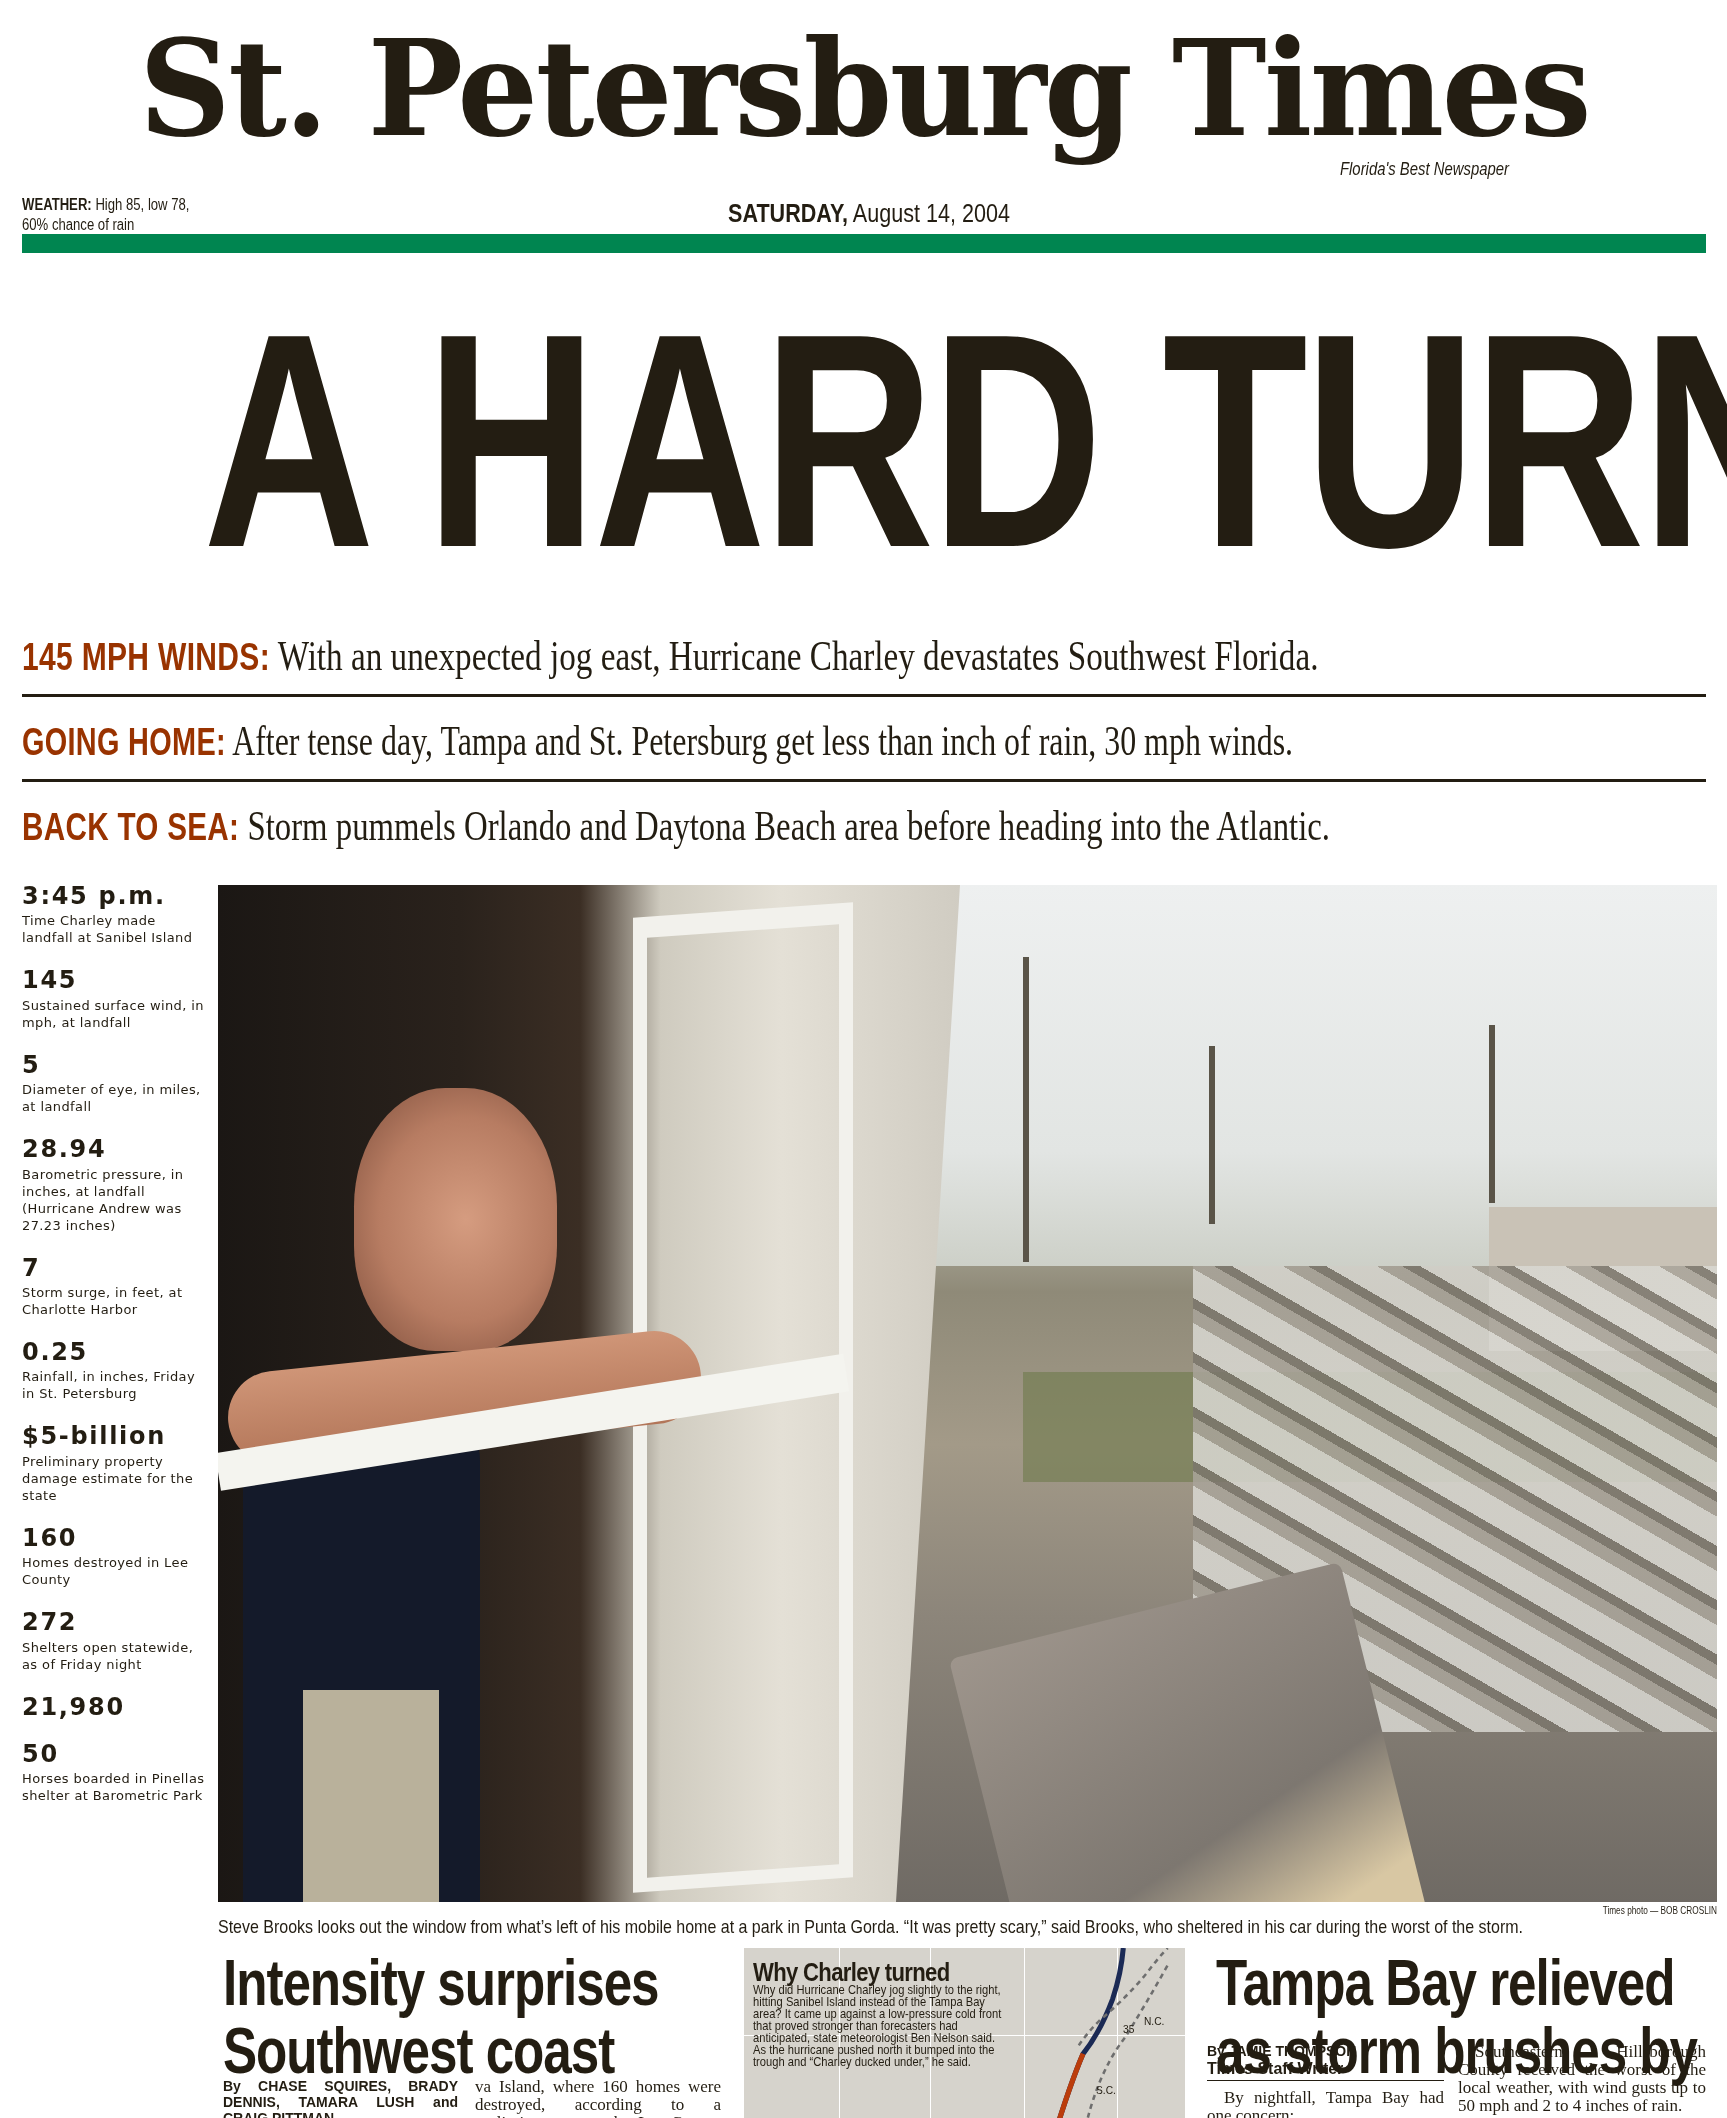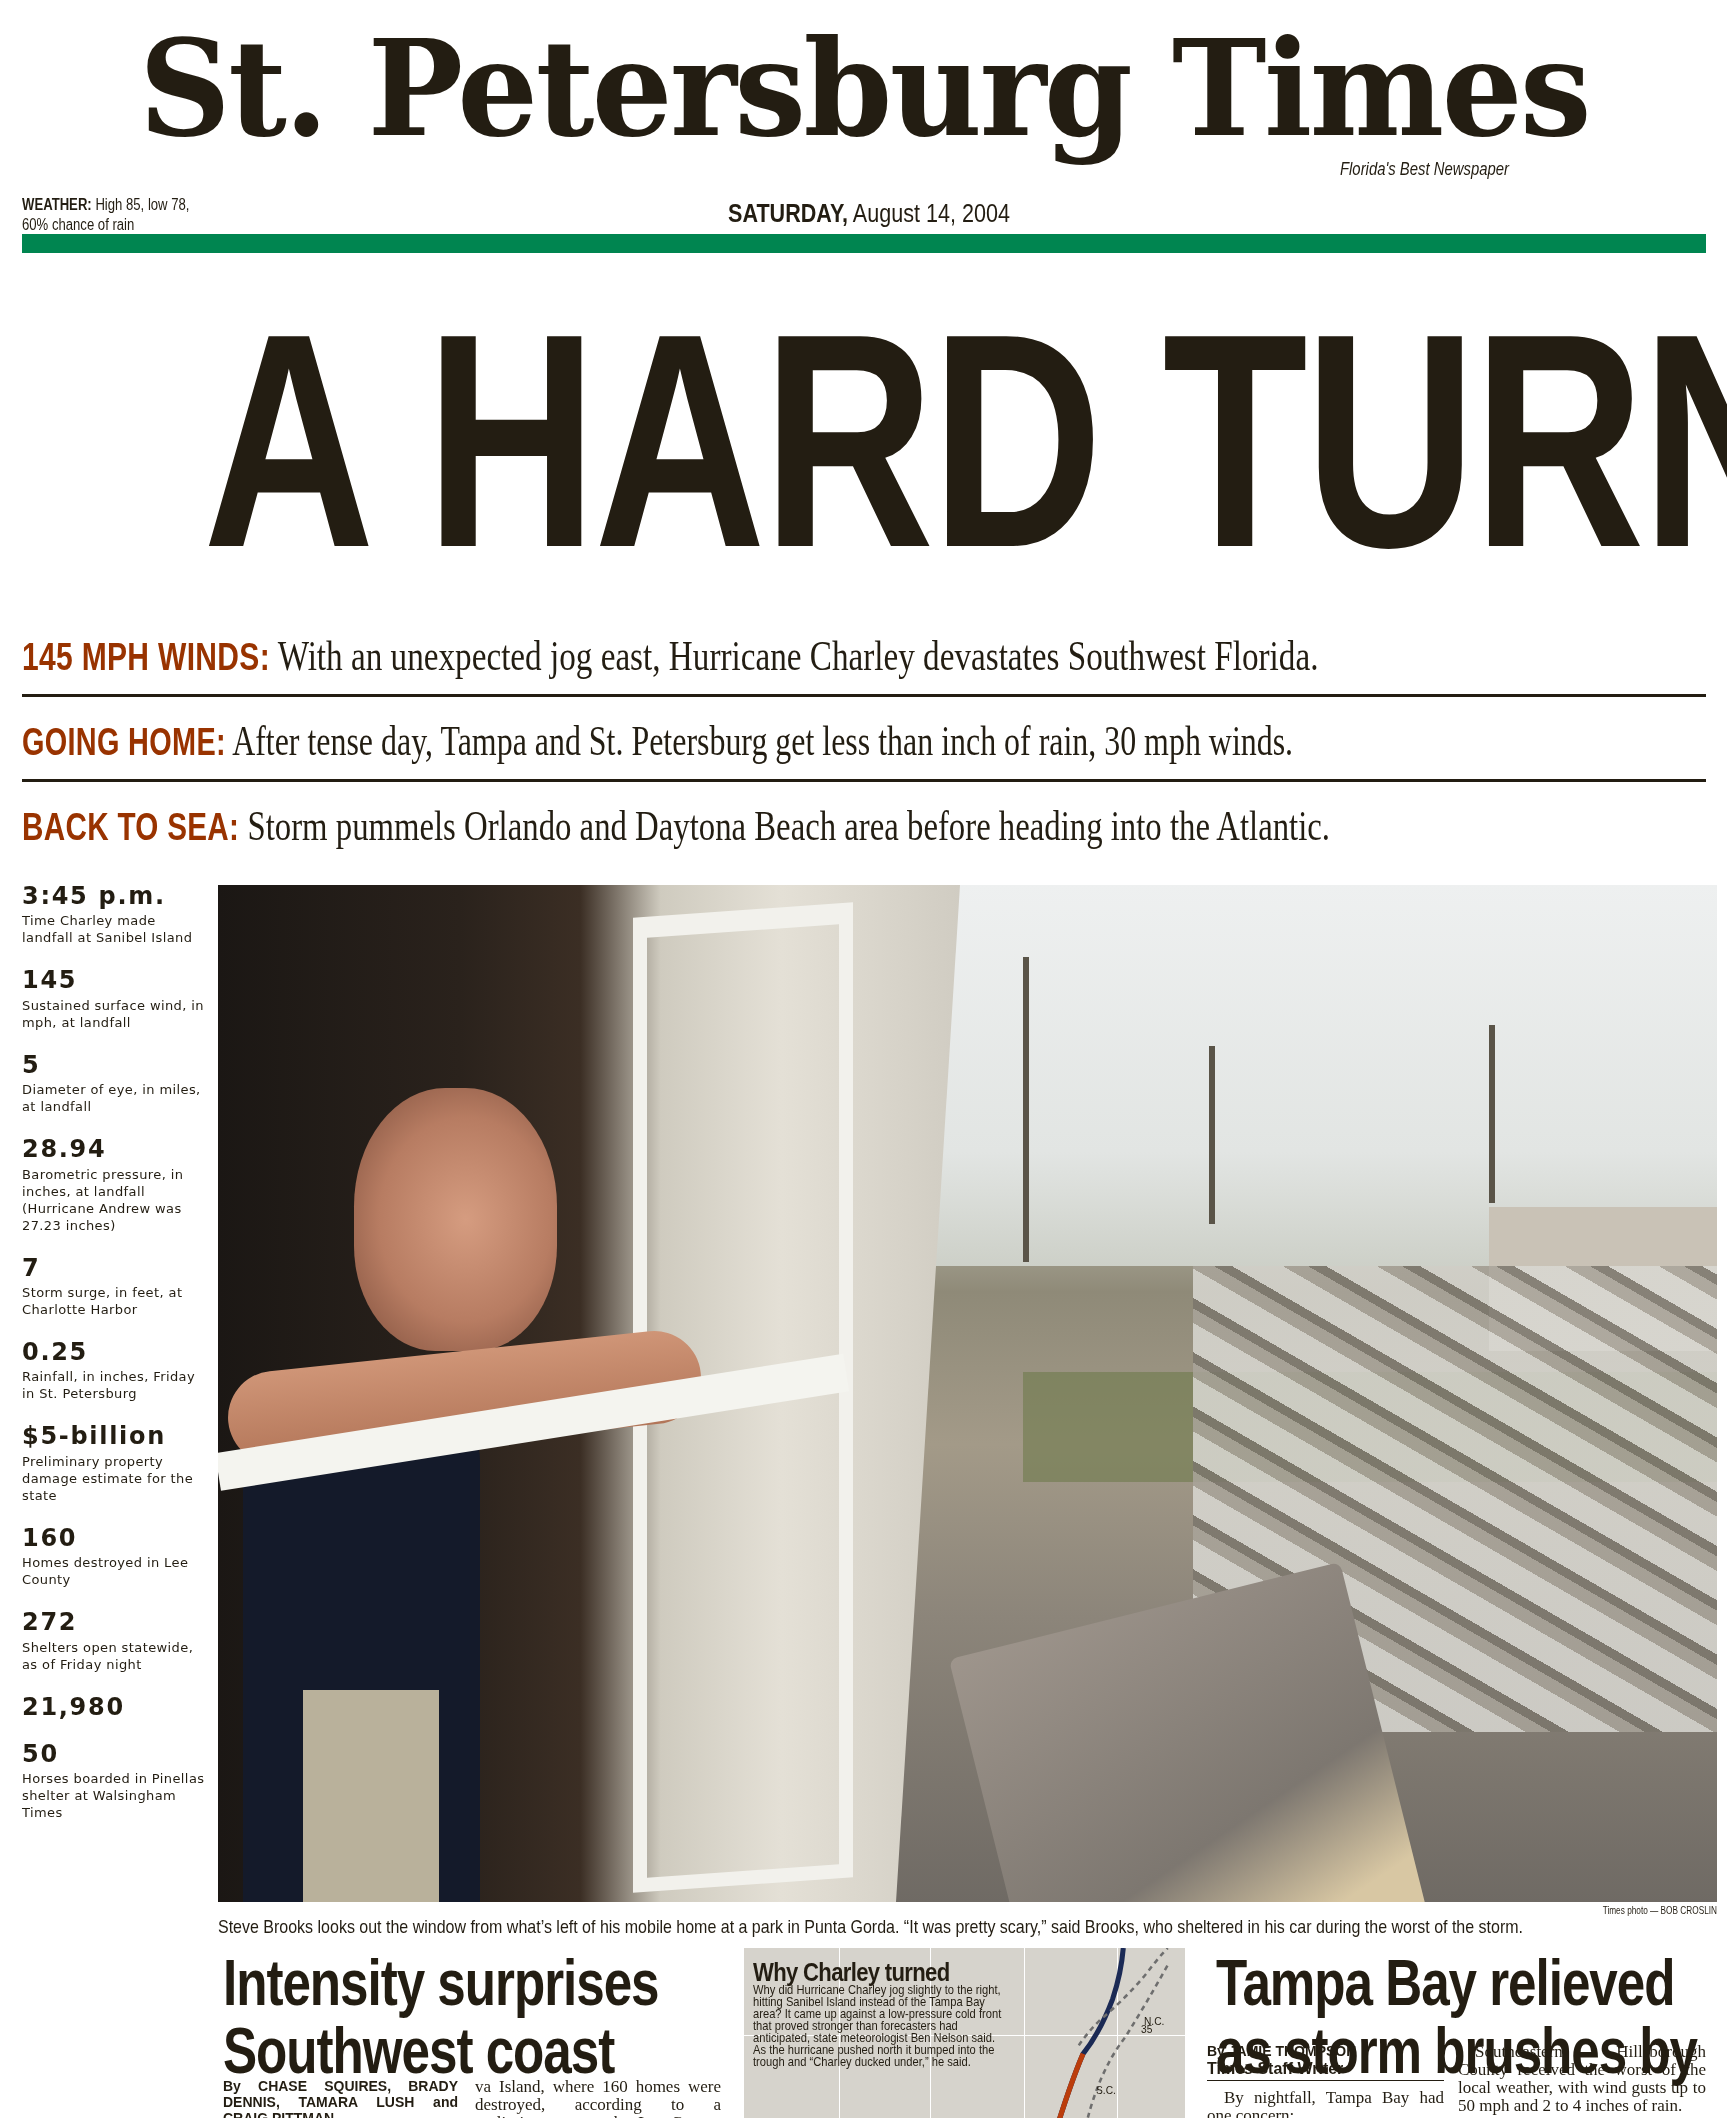--- a/index.html
+++ b/index.html
@@ -177,21 +177,21 @@
     </div>
   <div class="stat">
       <div class="stat-value">272</div>
       <div class="stat-label">Shelters open statewide, as of Friday night</div>
     </div>
   <div class="stat">
       <div class="stat-value">21,980</div>
     </div>
   <div class="stat">
       <div class="stat-value">50</div>
-      <div class="stat-label">Horses boarded in Pinellas shelter at Walsingham Times</div>
+      <div class="stat-label">Horses boarded in Pinellas shelter at Barometric Park</div>
     </div>
 
 </div>
 
 <div class="abs photo">
   <div class="sky"></div>
   <div class="palm" style="left:805px; top:72px; height:305px;"></div>
   <div class="palm" style="left:991px; top:161px; height:178px;"></div>
   <div class="palm" style="left:1271px; top:140px; height:178px;"></div>
   <div class="mobile-home"></div>
@@ -244,21 +244,21 @@
     <path d="M700 745 L 698 600 L 715 560 L 735 530" stroke="#bb3d0c" stroke-width="6" fill="none"></path>
     <circle cx="735" cy="528" r="8" fill="#bb3d0c"></circle>
     <circle cx="710" cy="570" r="8" fill="#bb3d0c"></circle>
     <rect x="45" y="880" width="260" height="14" fill="#231d12"></rect>
   </svg>
   <div class="map-title">Why Charley turned</div>
   <div class="map-text">Why did Hurricane Charley jog slightly to the right, hitting Sanibel Island instead of the Tampa Bay area? It came up against a low-pressure cold front that proved stronger than forecasters had anticipated, state meteorologist Ben Nelson said. As the hurricane pushed north it bumped into the trough and “Charley ducked under,” he said.</div>
 
   <div class="map-label" style="left:352px; top:137px;">S.C.</div>
   <div class="map-label" style="left:400px; top:68px;">N.C.</div>
-  <div class="map-label" style="left:397px; top:76px;">35</div>
+  <div class="map-label" style="left:379px; top:76px;">35</div>
 
 </div>
 
 <div class="abs story2-hed hed">
   <div>Tampa Bay relieved</div>
   <div>as storm brushes by</div>
 </div>
 <div class="col" style="left:1207px; top:2043px; width:237px;">
   <div class="byline-block">
     <span>By JAMIE THOMPSON</span>

